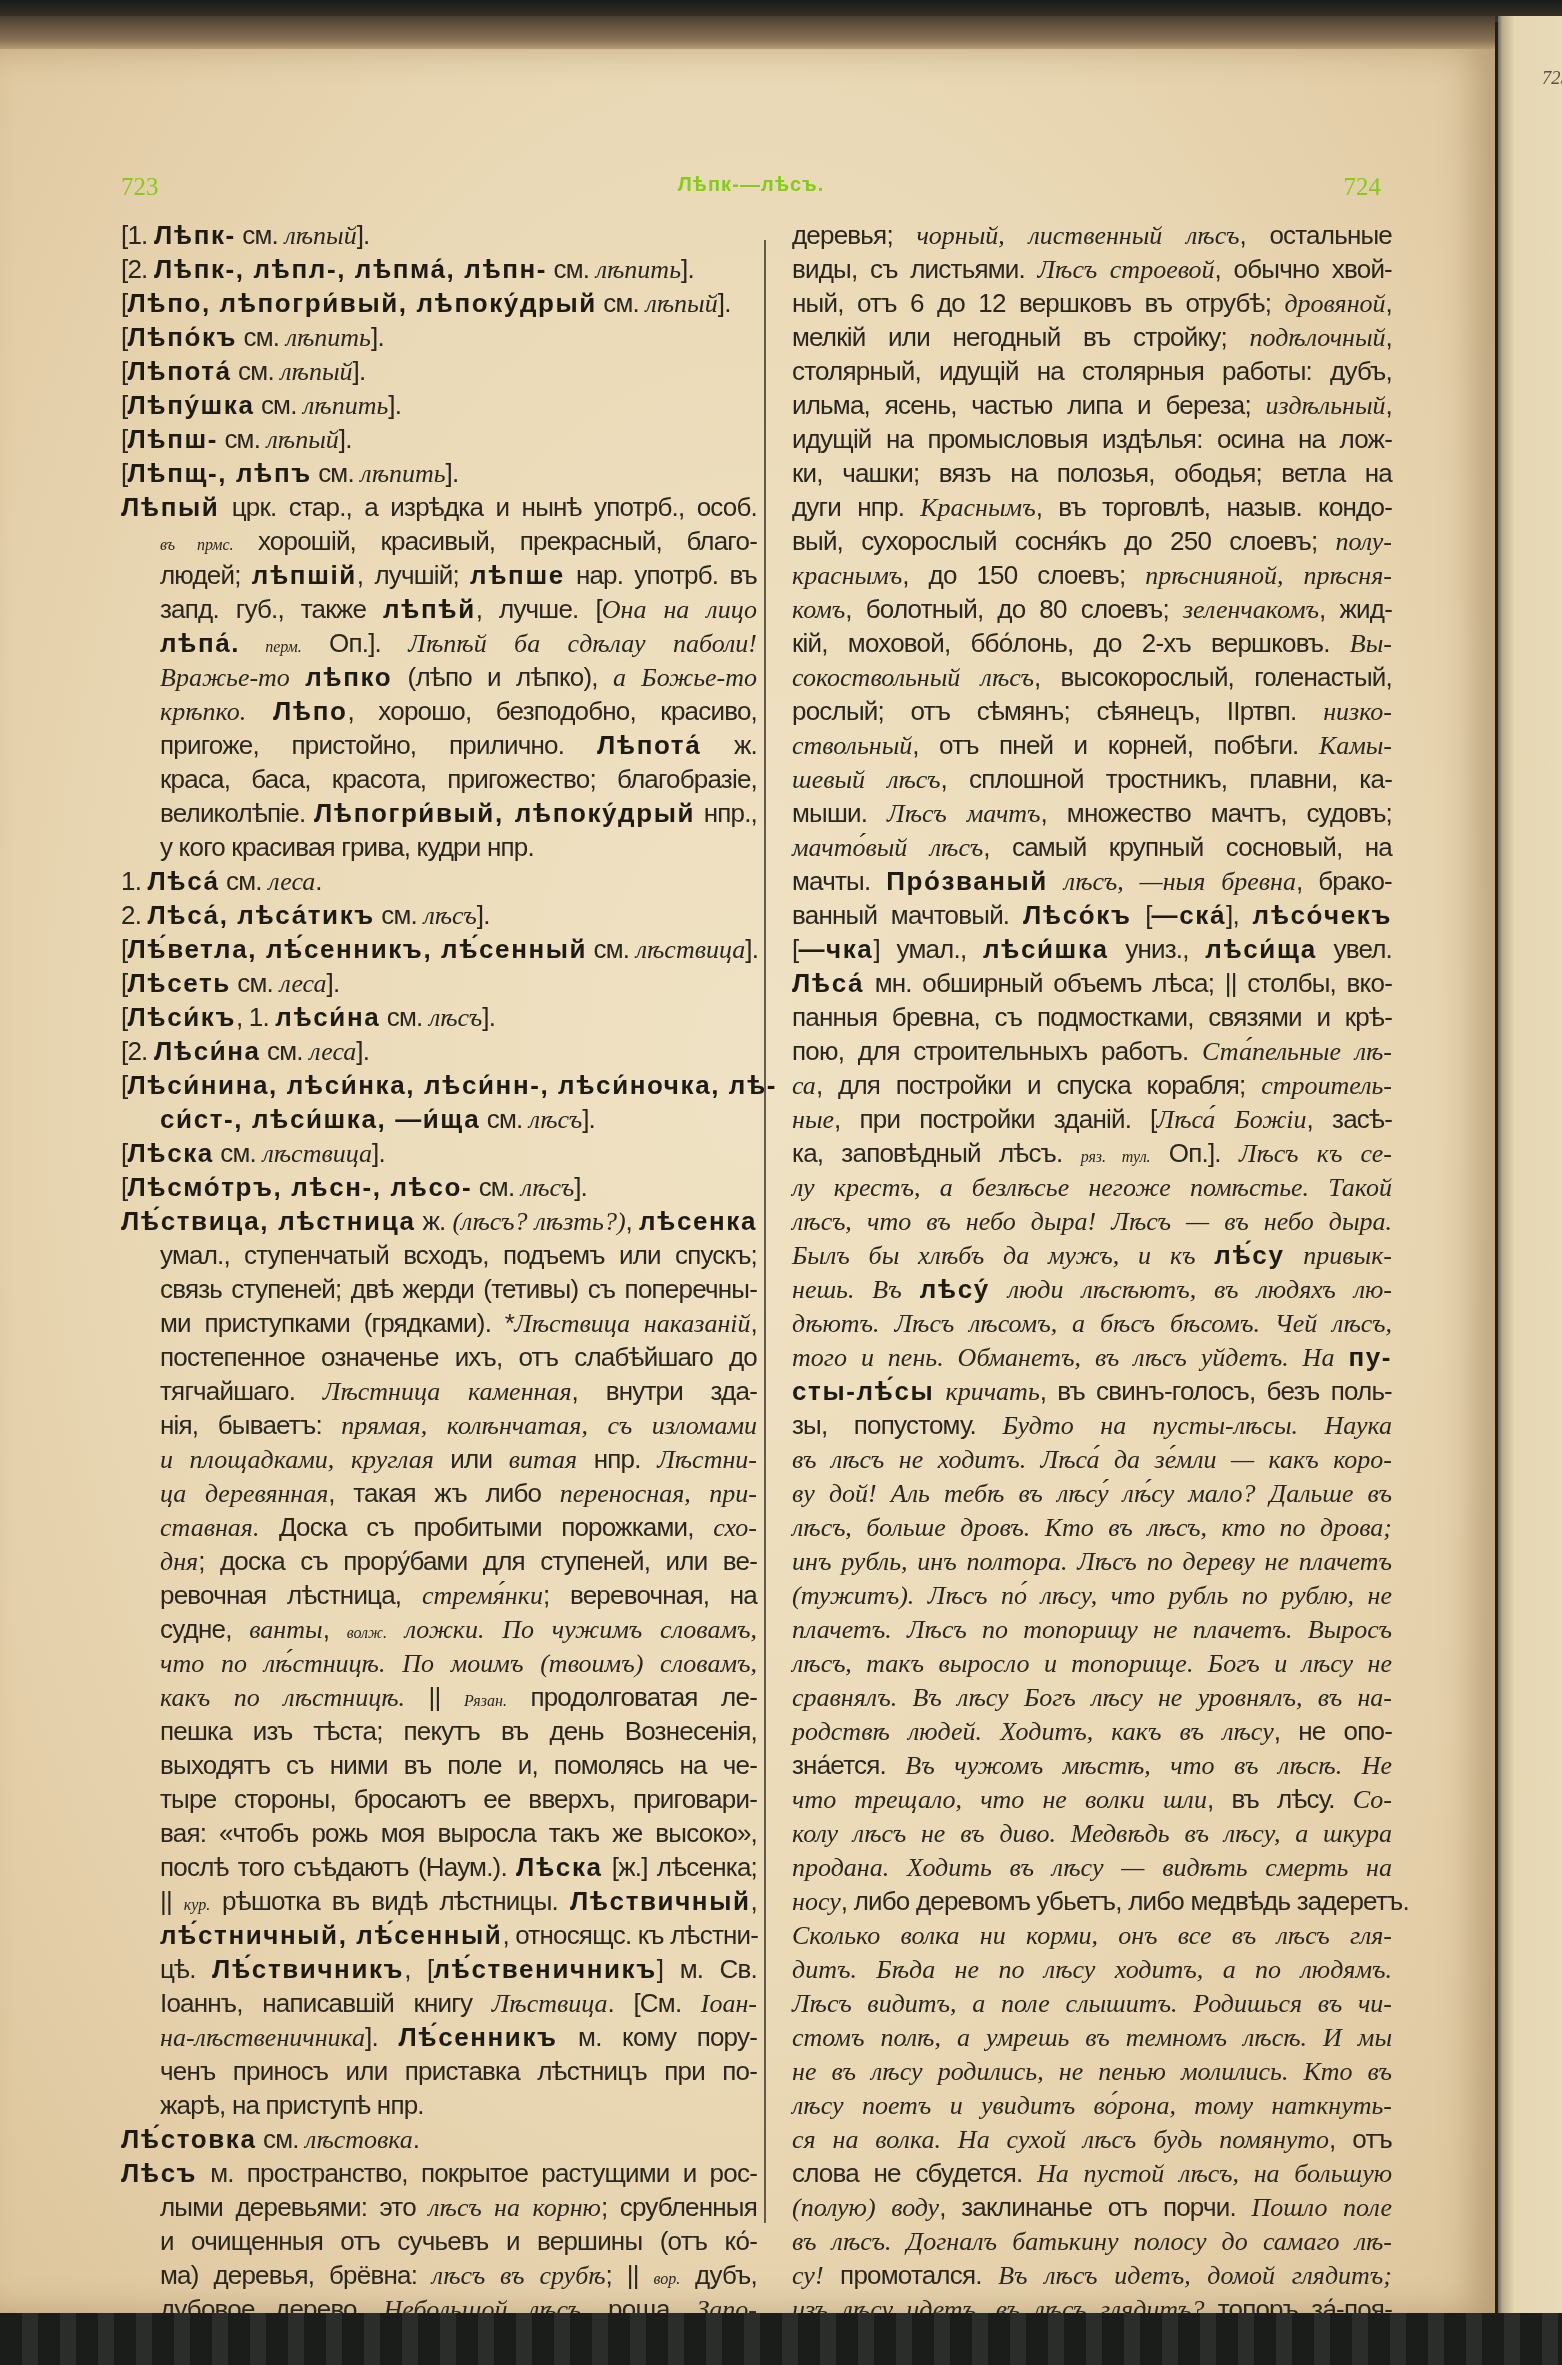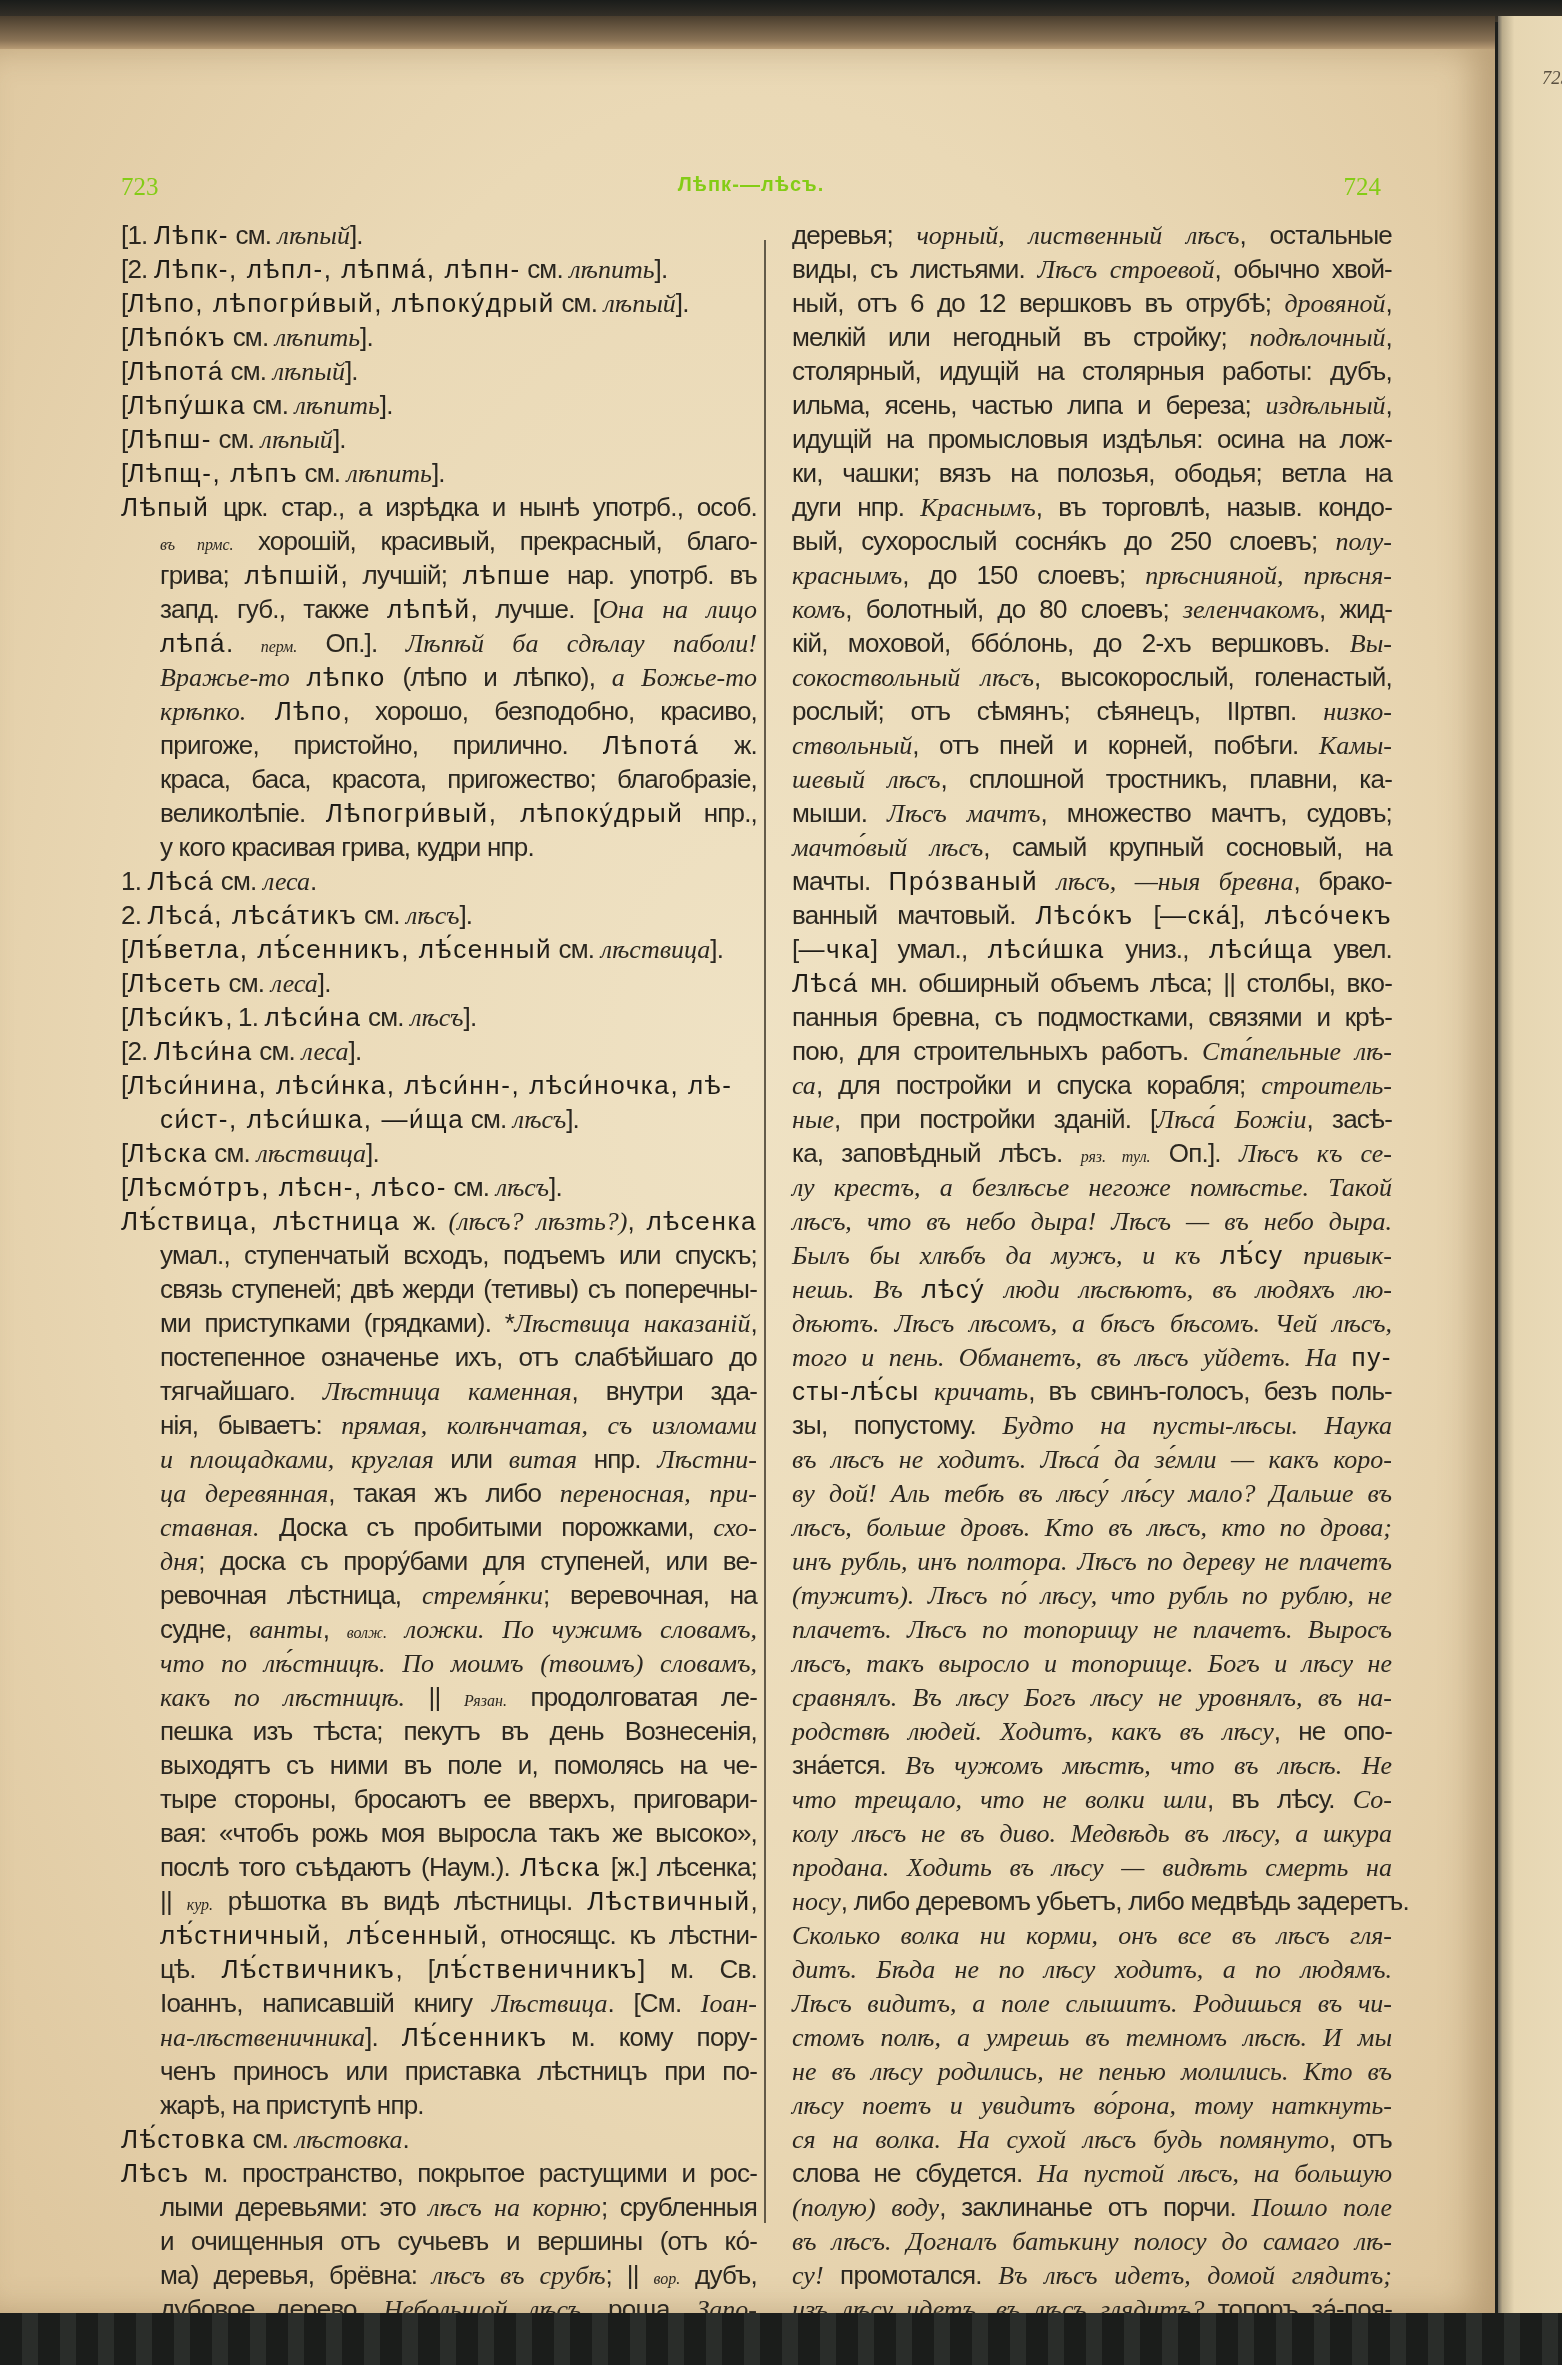--- a/index.html
+++ b/index.html
@@ -52,21 +52,21 @@
   }
   .col-left { left: 121px; width: 636px; }
   .col-right { left: 792px; width: 600px; }
   .col-divider {
     position: absolute; left: 764px; top: 240px; width: 1.6px; height: 1983px;
     background: #4b4436; opacity: 0.85;
   }
   .line { white-space: nowrap; height: 34px; overflow: visible; }
   .line.indent { padding-left: 39px; }
   .line.just { text-align: justify; text-align-last: justify; }
-  .b { font-weight: normal; letter-spacing: 1.6px; color: #1e1b16; }
+  .b { font-weight: bold; letter-spacing: 1.6px; color: #1e1b16; }
   .i { font-style: italic; font-family: "Liberation Serif", "DejaVu Serif", serif; letter-spacing: 0px; }
   .s { font-size: 16px; font-style: italic; font-family: "Liberation Serif", "DejaVu Serif", serif; letter-spacing: 0; }
 </style>
 </head>
 <body>
 
 <div class="scan-top"></div>
 <div class="scan-top-edge"></div>
 
 <div class="page">
@@ -86,21 +86,21 @@
     <div class="line"><span>[1. </span><span class="b">Лѣпк-</span><span> см. </span><span class="i">лѣпый</span><span>].</span></div>
     <div class="line"><span>[2. </span><span class="b">Лѣпк-, лѣпл-, лѣпма́, лѣпн-</span><span> см. </span><span class="i">лѣпить</span><span>].</span></div>
     <div class="line"><span>[</span><span class="b">Лѣпо, лѣпогри́вый, лѣпоку́дрый</span><span> см. </span><span class="i">лѣпый</span><span>].</span></div>
     <div class="line"><span>[</span><span class="b">Лѣпо́къ</span><span> см. </span><span class="i">лѣпить</span><span>].</span></div>
     <div class="line"><span>[</span><span class="b">Лѣпота́</span><span> см. </span><span class="i">лѣпый</span><span>].</span></div>
     <div class="line"><span>[</span><span class="b">Лѣпу́шка</span><span> см. </span><span class="i">лѣпить</span><span>].</span></div>
     <div class="line"><span>[</span><span class="b">Лѣпш-</span><span> см. </span><span class="i">лѣпый</span><span>].</span></div>
     <div class="line"><span>[</span><span class="b">Лѣпщ-, лѣпъ</span><span> см. </span><span class="i">лѣпить</span><span>].</span></div>
     <div class="line just"><span class="b">Лѣпый</span><span> црк. стар., а изрѣдка и нынѣ употрб., особ.</span></div>
     <div class="line indent just"><span class="s">въ прмс.</span><span> хорошій, красивый, прекрасный, благо-</span></div>
-    <div class="line indent just"><span>грива; </span><span class="b">лѣпшій</span><span>, лучшій; </span><span class="b">лѣпше</span><span> нар. употрб. въ</span></div>
+    <div class="line indent just"><span>людей; </span><span class="b">лѣпшій</span><span>, лучшій; </span><span class="b">лѣпше</span><span> нар. употрб. въ</span></div>
     <div class="line indent just"><span>запд. губ., также </span><span class="b">лѣпѣй</span><span>, лучше. [</span><span class="i">Она на лицо</span></div>
     <div class="line indent just"><span class="b">лѣпа́.</span><span class="s"> перм.</span><span> Оп.]. </span><span class="i">Лѣпѣй ба сдѣлау паболи!</span></div>
     <div class="line indent just"><span class="i">Вражье-то </span><span class="b">лѣпко</span><span> (лѣпо и лѣпко), </span><span class="i">а Божье-то</span></div>
     <div class="line indent just"><span class="i">крѣпко.</span><span class="b"> Лѣпо</span><span>, хорошо, безподобно, красиво,</span></div>
     <div class="line indent just"><span>пригоже, пристойно, прилично. </span><span class="b">Лѣпота́</span><span> ж.</span></div>
     <div class="line indent just"><span>краса, баса, красота, пригожество; благобразіе,</span></div>
     <div class="line indent just"><span>великолѣпіе. </span><span class="b">Лѣпогри́вый, лѣпоку́дрый</span><span> нпр.,</span></div>
     <div class="line indent"><span>у кого красивая грива, кудри нпр.</span></div>
     <div class="line"><span>1. </span><span class="b">Лѣса́</span><span> см. </span><span class="i">леса</span><span>.</span></div>
     <div class="line"><span>2. </span><span class="b">Лѣса́, лѣса́тикъ</span><span> см. </span><span class="i">лѣсъ</span><span>].</span></div>

